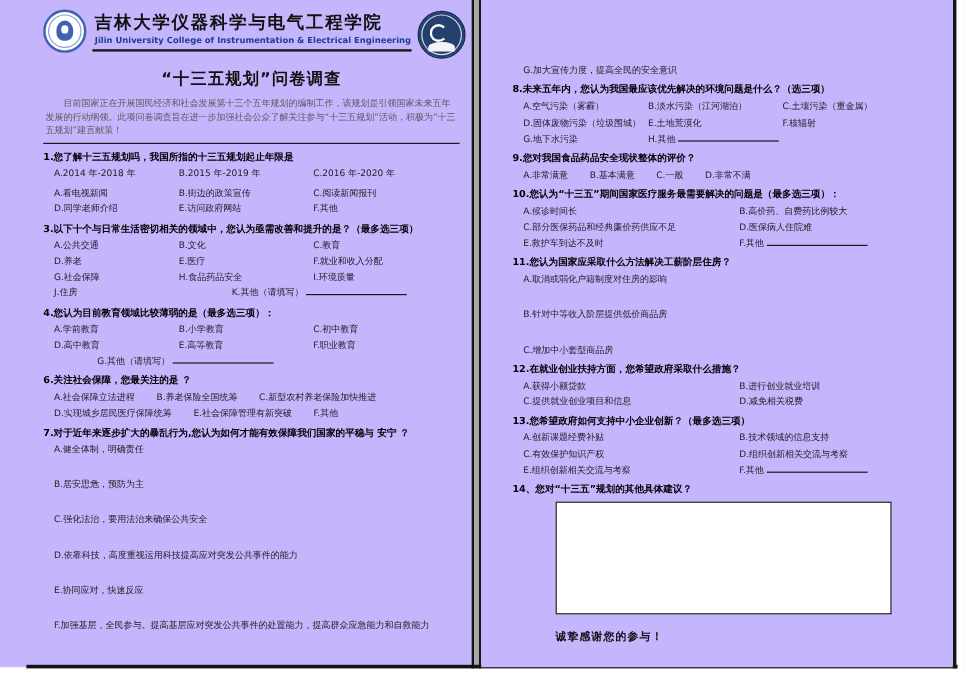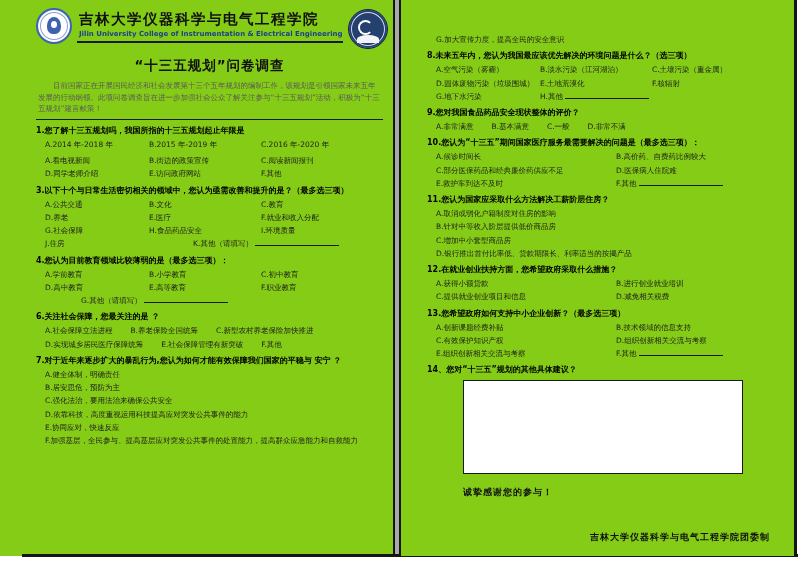--- a/index.html
+++ b/index.html
@@ -8,21 +8,21 @@
     font-family:"DejaVu Sans", sans-serif; color:#111; overflow:hidden;
   }
   
   .divider {
     position:absolute; left:393px; top:0; width:8px; height:557px;
     background:linear-gradient(90deg,#151515 0,#151515 2px,#a8a8a8 2px,#a8a8a8 6px,#151515 6px,#151515 8px);
   }
   .right-edge { position:absolute; left:794px; top:0; width:3px; height:557px; background:#151515; }
   .bottom-edge { position:absolute; left:22px; top:554px; width:776px; height:3px; background:#151515; }
 
-  .page { position:absolute; top:0; height:556px; background:#84cc16; box-sizing:border-box; }
+  .page { position:absolute; top:0; height:556px; background:#c4b5fd; box-sizing:border-box; }
   .page-left  { left:0;   width:393px; padding:8px 10px 0 36px; }
   .page-right { left:401px; width:393px; padding:34px 20px 0 26px; }
 
   
   .banner { display:flex; align-items:flex-start; gap:5px; }
   .logo-jlu {
     flex:0 0 auto; width:32px; height:32px; border-radius:50%;
     border:2px solid #3f63b0; background:#fff; position:relative;
     box-shadow: inset 0 0 0 2px #fff, inset 0 0 0 3px #8aa1cf;
   }
@@ -54,27 +54,27 @@
   .survey-title { text-align:center; font-size:13.5px; font-weight:bold; margin:8px 0 5px; letter-spacing:1px; }
   .intro { font-size:7.5px; line-height:1.55; color:#5a5a5a; text-indent:2em; padding:0 2px; }
   .intro-rule { border:0; border-top:1.5px solid #1a1a1a; margin:4px 0 0 0; }
 
   
   .q { margin-top:5px; }
   .q-heading { font-size:8px; font-weight:bold; line-height:1.5; color:#000; }
   .q-options { margin-top:2px; padding-left:9px; font-size:7.5px; line-height:1.5; color:#1c1c1c; }
   .layout-grid3 { display:grid; grid-template-columns:104px 112px 1fr; row-gap:2px; }
   .layout-grid2 { display:grid; grid-template-columns:180px 1fr; row-gap:2px; }
-  .layout-list  { display:flex; flex-direction:column; gap:2px; }
+  .layout-list  { display:flex; flex-direction:column; gap:18px; }
   .layout-flow  { display:flex; flex-wrap:wrap; column-gap:18px; row-gap:2px; }
   .opt { white-space:nowrap; }
   .opt.wrap { white-space:normal; }
   .fill-line { display:inline-block; width:84px; height:7px; border-bottom:1px solid #1a1a1a; margin-left:2px; }
 
-  .continuation { font-size:7.5px; line-height:1.5; padding-left:9px; color:#1c1c1c; }
+  .continuation { font-size:7.5px; line-height:1.5; padding-left:9px; color:#1c1c1c;margin-top:19px; }
 
   .suggestion-box {
     margin:4px 0 0 36px; width:278px; height:92px;
     border:1.5px solid #1a1a1a; background:#fff;
   }
   .thanks { font-size:9px; font-weight:bold; margin:12px 0 0 36px; letter-spacing:1px; }
   .footer-credit { font-size:9px; font-weight:bold; text-align:right; margin-top:32px; padding-right:4px; letter-spacing:1px; }
 </style>
 </head>
 <body>
@@ -206,21 +206,20 @@
             <span class="opt"><span>E.救护车到达不及时</span></span>
             <span class="opt"><span>F.其他</span><span class="fill-line"></span></span>
           </div>
         </div>
         <div class="q">
           <div class="q-heading">11.您认为国家应采取什么方法解决工薪阶层住房？</div>
           <div class="q-options layout-list">
             <span class="opt wrap"><span>A.取消或弱化户籍制度对住房的影响</span></span>
             <span class="opt wrap"><span>B.针对中等收入阶层提供低价商品房</span></span>
             <span class="opt wrap"><span>C.增加中小套型商品房</span></span>
-            <span class="opt wrap"><span>D.银行推出首付比率低、贷款期限长、利率适当的按揭产品</span></span>
           </div>
         </div>
         <div class="q">
           <div class="q-heading">12.在就业创业扶持方面，您希望政府采取什么措施？</div>
           <div class="q-options layout-grid2">
             <span class="opt"><span>A.获得小额贷款</span></span>
             <span class="opt"><span>B.进行创业就业培训</span></span>
             <span class="opt"><span>C.提供就业创业项目和信息</span></span>
             <span class="opt"><span>D.减免相关税费</span></span>
           </div>

